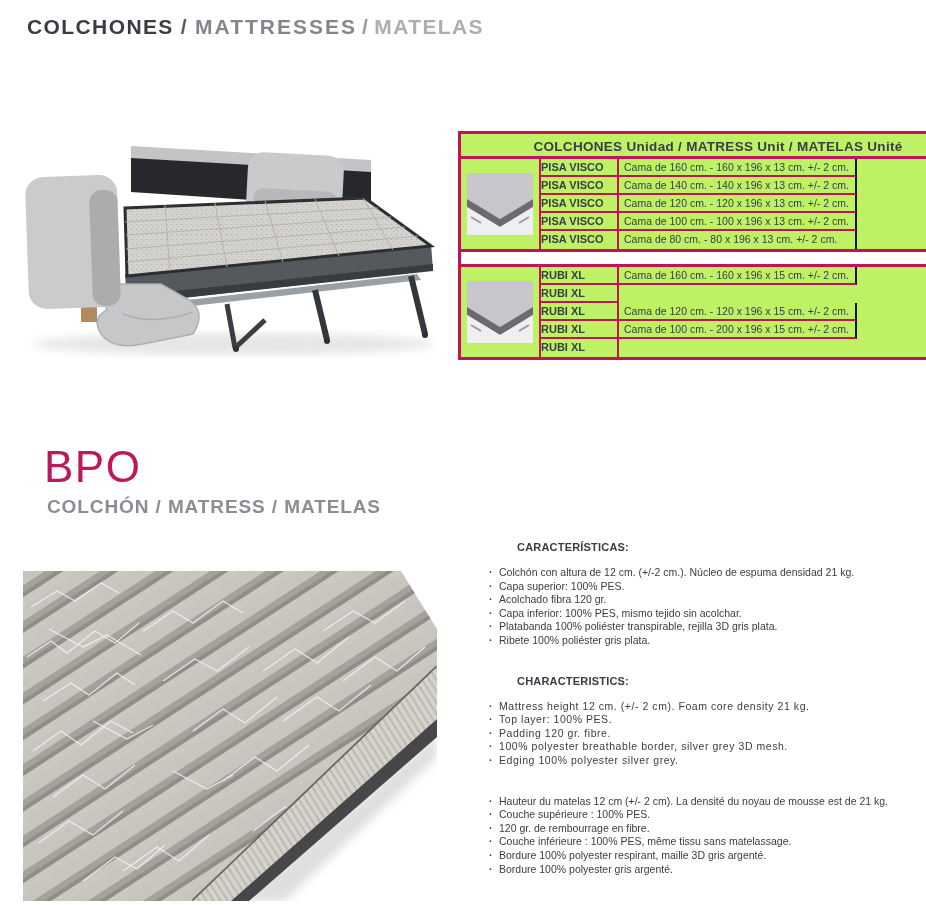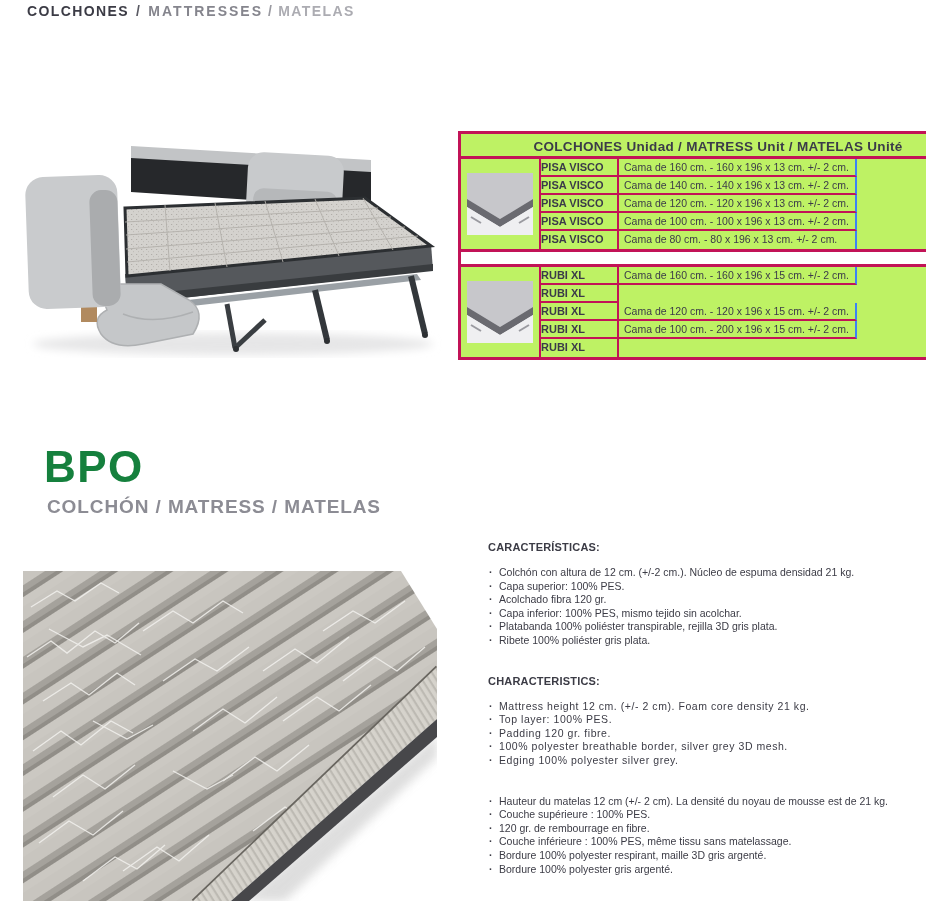--- a/index.html
+++ b/index.html
@@ -1,51 +1,51 @@
 <!DOCTYPE html>
 <html><head>
 <meta charset="utf-8">
 <style>
   * { margin:0; padding:0; box-sizing:border-box; }
   body { background:#ffffff; font-family:"Liberation Sans", sans-serif; }
   .page { position:relative; width:926px; height:905px; background:#fff; overflow:hidden; color:#3B3B45; }
 
   
-  .catalog-title { position:absolute; left:27px; top:3px; font-size:14px; font-weight:bold; letter-spacing:1.4px; white-space:nowrap; }
+  .catalog-title { position:absolute; left:27px; top:15px; font-size:21px; font-weight:bold; letter-spacing:1.4px; white-space:nowrap; }
   .catalog-title .t-es { color:#3B3B45; }
   .catalog-title .t-sep1 { color:#5A5A63; margin:0 7px; }
   .catalog-title .t-en { color:#85858D; letter-spacing:2px; }
   .catalog-title .t-sep2 { color:#9A9AA1; margin:0 5px; }
   .catalog-title .t-fr { color:#ACACB2; }
 
   
   .sofa-photo { position:absolute; left:15px; top:128px; width:435px; height:232px; }
   .closeup-photo { position:absolute; left:23px; top:571px; width:414px; height:330px; }
 
   
   .size-table { position:absolute; left:458px; top:131px; width:520px; border:3px solid #C21357; background:#bef264; }
   .size-table .t-head { height:25px; line-height:25px; text-align:center; font-size:13.5px; font-weight:bold; letter-spacing:.3px; color:#3B3B49; border-bottom:3px solid #C21357; white-space:nowrap; }
   .t-block { display:grid; grid-template-columns:80px 78px 238px 1fr; grid-auto-rows:18px; }
   .t-block.first { border-bottom:3px solid #C21357; }
   .t-block.second { border-top:3px solid #C21357; }
   .t-gap { height:12px; background:#fff; }
   .cell-thumb { grid-row:1 / 6; grid-column:1; border-right:2px solid #C21357; display:flex; align-items:center; justify-content:center; }
   .cell-empty { grid-row:1 / 6; grid-column:4; position:relative; }
   .cell-name { grid-column:2; border-right:2px solid #C21357; font-size:11px; font-weight:bold; color:#3B3B49; text-align:left; line-height:16px; white-space:nowrap; }
-  .cell-desc { grid-column:3; border-right:2px solid #3b82f6; font-size:10.5px; color:#3B3B49; line-height:16px; padding-left:5px; white-space:nowrap; }
+  .cell-desc { grid-column:3; border-right:2px solid #0f172a; font-size:10.5px; color:#3B3B49; line-height:16px; padding-left:5px; white-space:nowrap; }
   .rb { border-bottom:2px solid #C21357; }
   .tick { position:absolute; right:0; width:9px; height:3px; background:#C21357; }
 
   
-  .product-name { position:absolute; left:44px; top:442px; font-size:44px; font-weight:bold; letter-spacing:1.5px; color:#15803d; }
+  .product-name { position:absolute; left:44px; top:442px; font-size:44px; font-weight:normal; letter-spacing:1.5px; color:#be185d; }
   .product-subtitle { position:absolute; left:47px; top:496px; font-size:19px; font-weight:bold; letter-spacing:.9px; color:#8C8C94; }
 
   
   .specs { position:absolute; left:488px; top:541px; width:436px; }
-  .spec-section h3 { font-size:11px; font-weight:bold; letter-spacing:.2px; color:#3B3B45; margin-bottom:13px; }
+  .spec-section h3 { font-size:11px; font-weight:bold; letter-spacing:.2px; color:#3B3B45; margin-bottom:13px;margin-left:29px; }
   .spec-section ul { list-style:none; margin-bottom:27px; }
   .spec-section li { position:relative; font-size:10.5px; line-height:13.6px; color:#3B3B45; padding-left:11px; white-space:nowrap; }
   .spec-section li::before { content:"\00B7"; position:absolute; left:1px; top:0; font-weight:bold; color:#3B3B45; }
   .spec-section.sec-en li { letter-spacing:.55px; }
 </style>
 </head>
 <body>
 
 <div class="page">
 

